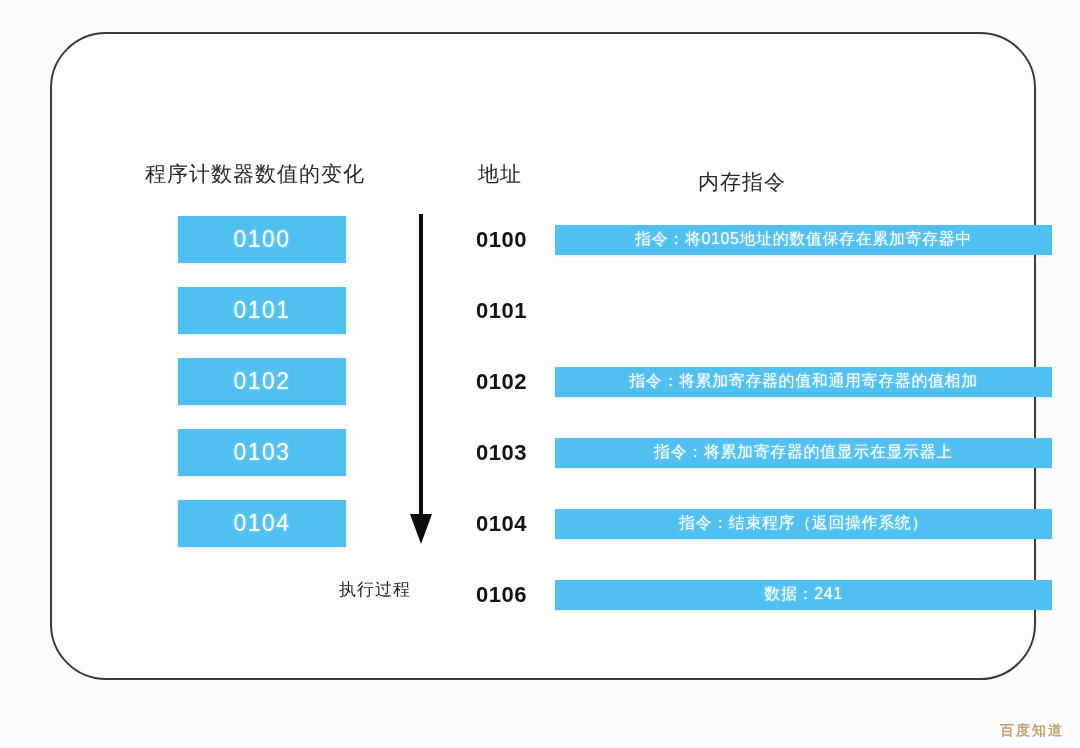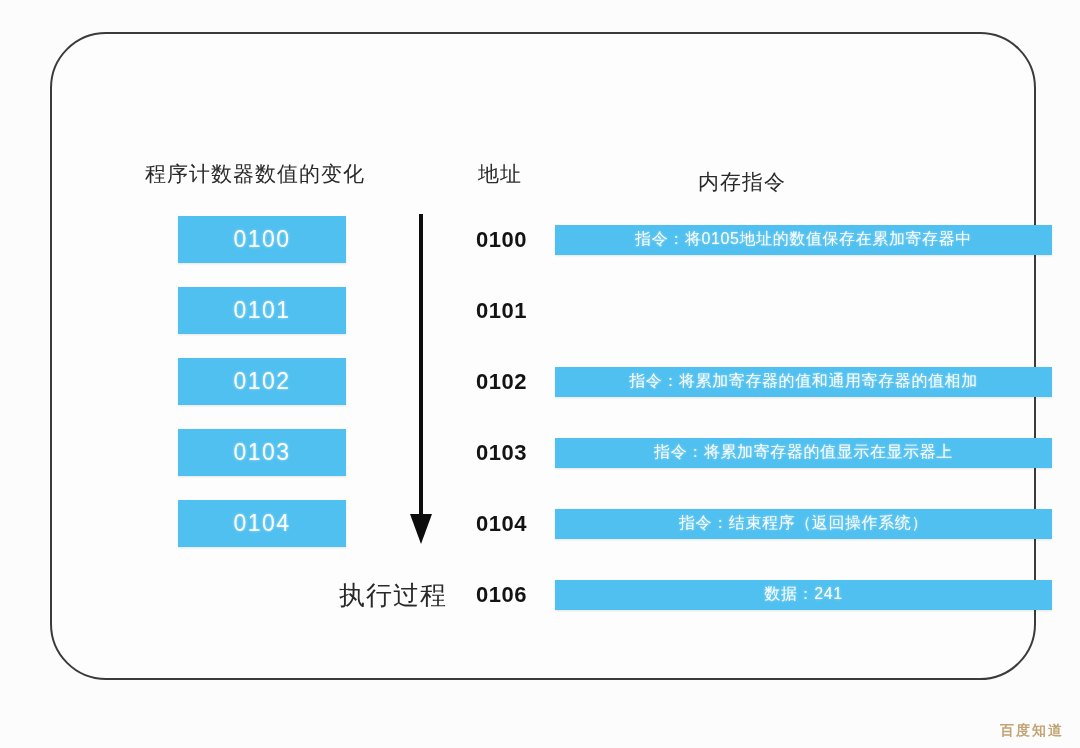--- a/index.html
+++ b/index.html
@@ -70,21 +70,21 @@
     position: absolute;
     left: 348px;
     top: 180px;
     width: 44px;
     height: 330px;
   }
   #exec-label {
     position: absolute;
     left: 287px;
     top: 544px;
-    font-size: 26px;
+    font-size: 17px;
     color: #2a2a2a;
     letter-spacing: 1px;
     white-space: nowrap;
   }
 
   
   #memory-table {
     position: absolute;
     left: 424px;
     top: 182px;

